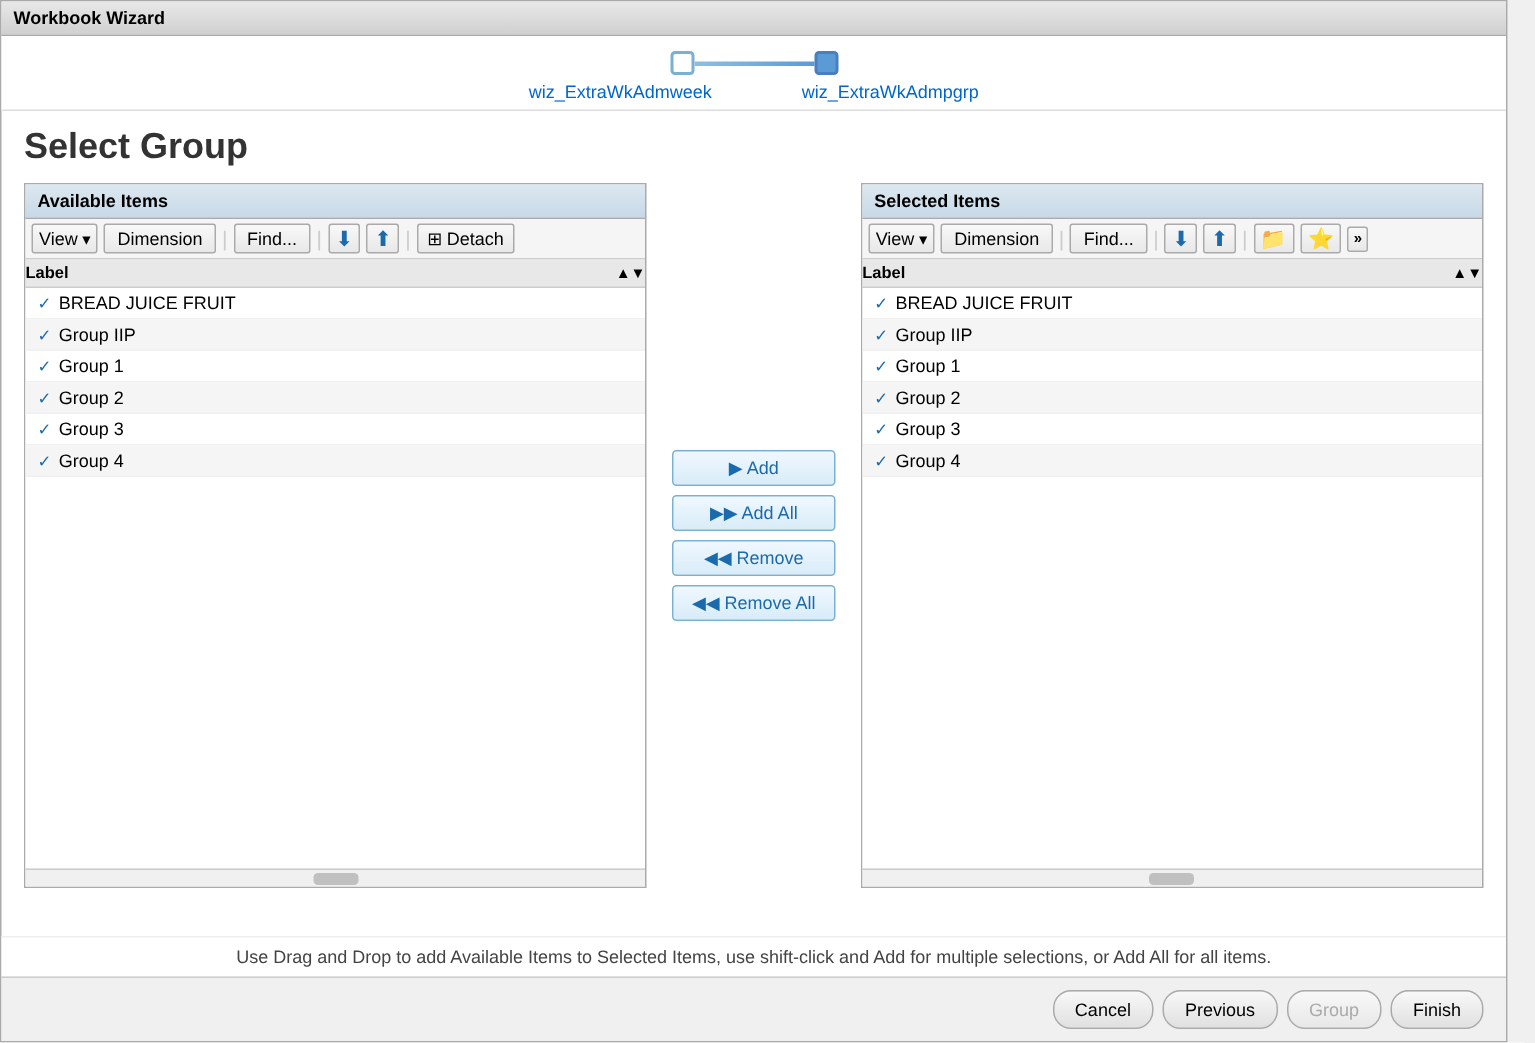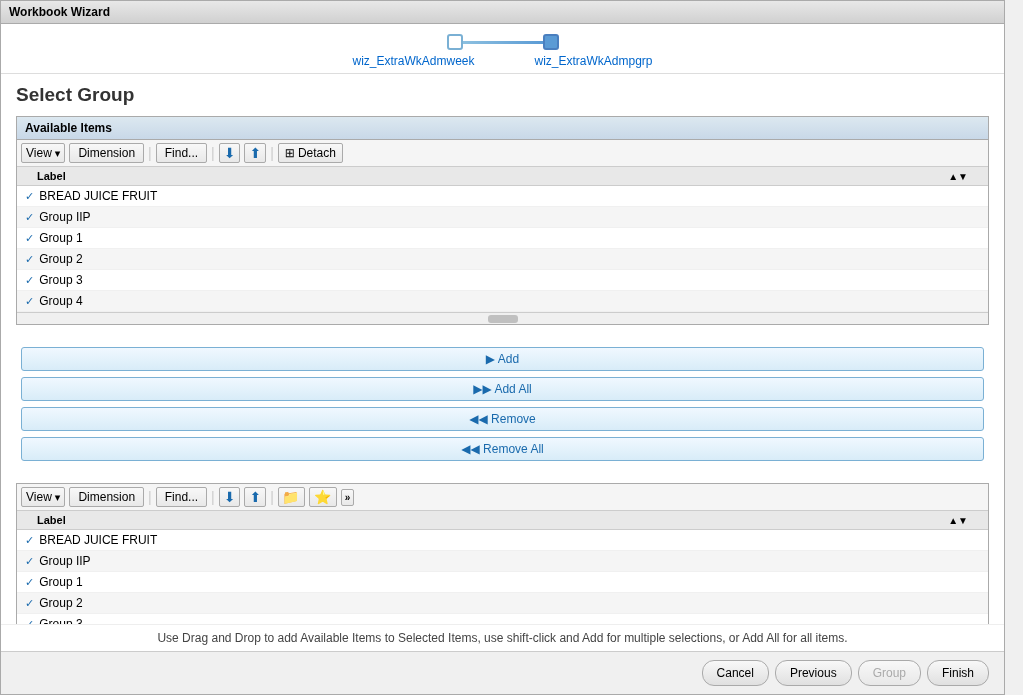--- a/index.html
+++ b/index.html
@@ -13,40 +13,40 @@
     
     .progress-track { display: flex; align-items: center; gap: 0; }
     .progress-step { width: 16px; height: 16px; border-radius: 3px; border: 2px solid #7ab0d4; background: #fff; }
     .progress-step.active { background: #5b9bd5; border-color: #4a7fbf; }
     .progress-line { width: 80px; height: 3px; background: linear-gradient(to right, #8cc0e0, #5b9bd5); }
     
     .progress-labels { display: flex; gap: 60px; margin-top: 4px; font-size: 11px; color: #0066cc; }
     
     .content { flex: 1; padding: 10px 15px; overflow: hidden; }
     
-    .page-title { font-size: 19px; font-weight: bold; color: #333; margin-bottom: 10px; }
-    
-    .panels-container { display: flex; gap: 22px; height: calc(100% - 60px); flex-direction: column; }
+    .page-title { font-size: 24px; font-weight: bold; color: #333; margin-bottom: 10px; }
+    
+    .panels-container { display: flex; gap: 12px; height: calc(100% - 60px); }
     
     .middle-buttons { display: flex; flex-direction: column; justify-content: center; gap: 6px; padding: 0 5px; }
     
     .panel { flex: 1; border: 1px solid #aaa; display: flex; flex-direction: column; }
     
     .panel-header { background: linear-gradient(to bottom, #dce8f0, #c8d8e8); padding: 4px 8px; border-bottom: 1px solid #aaa; font-weight: bold; font-size: 12px; }
     
     .panel-toolbar { display: flex; align-items: center; padding: 3px 4px; border-bottom: 1px solid #ccc; background: #f5f5f5; gap: 4px; flex-wrap: nowrap; }
     
     .btn { border: 1px solid #aaa; background: linear-gradient(to bottom, #f8f8f8, #e8e8e8); padding: 2px 8px; cursor: pointer; border-radius: 2px; font-size: 11px; white-space: nowrap; }
     .btn-dropdown { padding: 2px 4px; }
     
     .btn-icon { border: 1px solid #aaa; background: linear-gradient(to bottom, #f8f8f8, #e8e8e8); padding: 2px 4px; cursor: pointer; border-radius: 2px; color: #1a6aad; font-size: 14px; line-height: 1; }
     
     .separator { color: #ccc; font-size: 14px; }
     
-    .panel-list-header { display: flex; align-items: center; padding: 3px 20px; border-bottom: 1px solid #ccc; background: #e8e8e8; }
+    .panel-list-header { display: flex; align-items: center; padding: 3px 0; border-bottom: 1px solid #ccc; background: #e8e8e8; }
     .panel-list-header .col-label { flex: 1; font-weight: bold; font-size: 11px; }
     .sort-icons { display: flex; }
     .sort-icon { font-size: 10px; cursor: pointer; }
     
     .panel-list { flex: 1; overflow-y: auto; background: #fff; }
     
     .list-item { display: flex; align-items: center; padding: 3px 8px; border-bottom: 1px solid #f0f0f0; cursor: pointer; }
     .list-item.alt { background: #f5f5f5; }
     .checkmark { color: #1a6aad; margin-right: 5px; font-size: 11px; }
     
@@ -171,20 +171,21 @@
           <span>◀◀ </span>
           <span>Remove</span>
         </button>
         <button class="transfer-btn">
           <span>◀◀ </span>
           <span>Remove All</span>
         </button>
       </div>
 
       <div class="panel">
+        <div class="panel-header">Selected Items</div>
         <div class="panel-toolbar">
           <button class="btn btn-dropdown">
             <span>View</span> ▾
           </button>
           <button class="btn">
             <span>Dimension</span>
           </button>
           <span class="separator">|</span>
           <button class="btn">
             <span>Find...</span>

